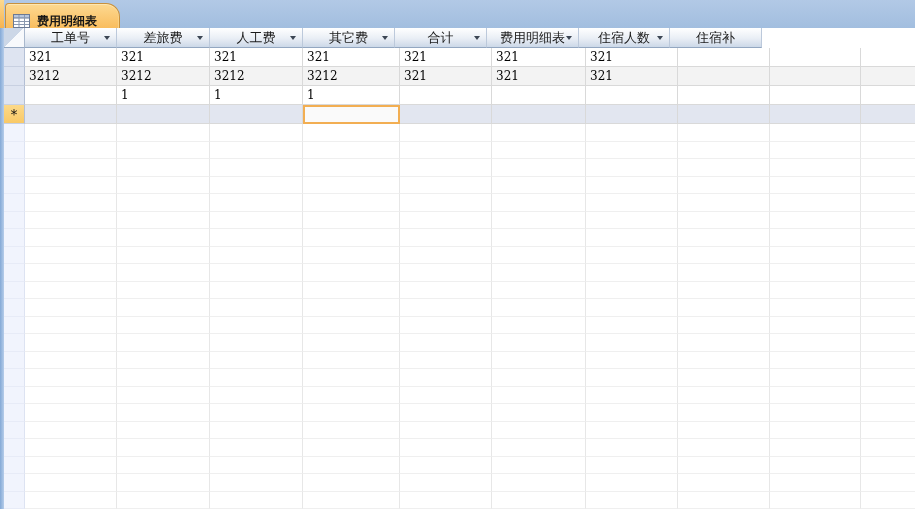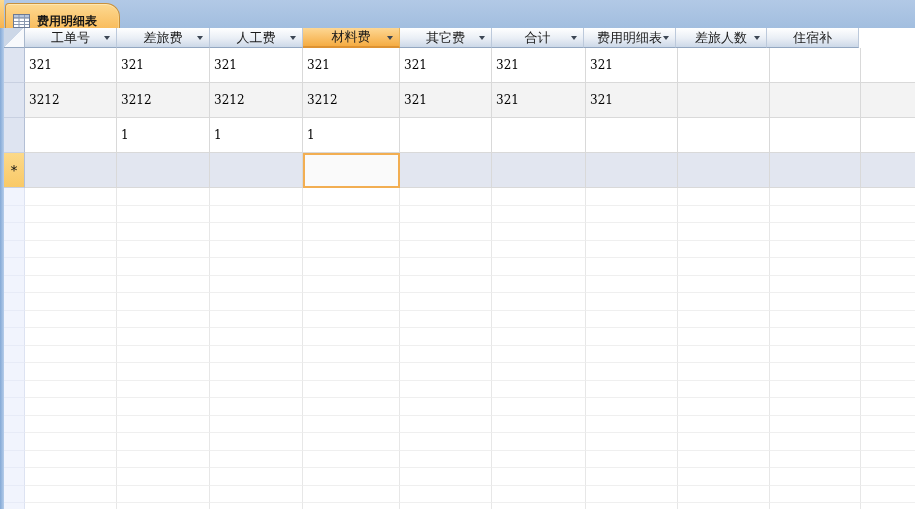--- a/index.html
+++ b/index.html
@@ -62,21 +62,21 @@
     border-right: 1px solid #e8b259;
   }
   .harrow {
     position: absolute; right: 6px; top: 8px;
     width: 0; height: 0;
     border-left: 3.5px solid transparent;
     border-right: 3.5px solid transparent;
     border-top: 4px solid #3c4654;
   }
   
-  .drow { height: 35px; text-align: right; }
+  .drow { height: 19px; text-align: right; }
   .rowsel {
     width: 21px; flex: 0 0 21px;
     background: #dee4f1;
     border-right: 1px solid #b3bfd5;
     border-bottom: 1px solid #c8d0e1;
   }
   .cell {
     flex: 0 0 auto; display: flex; align-items: center;
     padding-left: 4px;
     border-right: 1px solid #d9d9d9;
@@ -140,38 +140,34 @@
           <span class="harrow"></span>
         </div>
         <div class="hcell" style="width: 93px;">
           <span>差旅费</span>
           <span class="harrow"></span>
         </div>
         <div class="hcell" style="width: 93px;">
           <span>人工费</span>
           <span class="harrow"></span>
         </div>
-        <div class="hcell sel" style="width: 97px;">
-          <span>材料费</span>
-          <span class="harrow"></span>
-        </div>
         <div class="hcell" style="width: 92px;">
           <span>其它费</span>
           <span class="harrow"></span>
         </div>
         <div class="hcell" style="width: 92px;">
           <span>合计</span>
           <span class="harrow"></span>
         </div>
         <div class="hcell" style="width: 92px;">
           <span>费用明细表</span>
           <span class="harrow"></span>
         </div>
         <div class="hcell" style="width: 91px;">
-          <span>差旅人数</span>
+          <span>住宿人数</span>
           <span class="harrow"></span>
         </div>
         <div class="hcell" style="width: 92px;">
           <span>住宿补</span>
         </div>
       </div>
 
   <div class="row drow">
         <div class="rowsel"></div>
         <div class="cell" style="width: 92px;">321</div>

